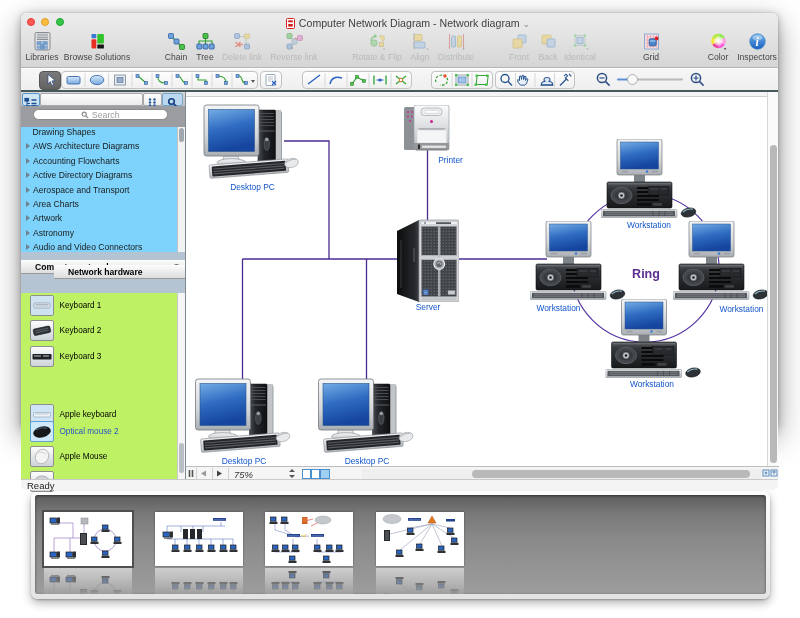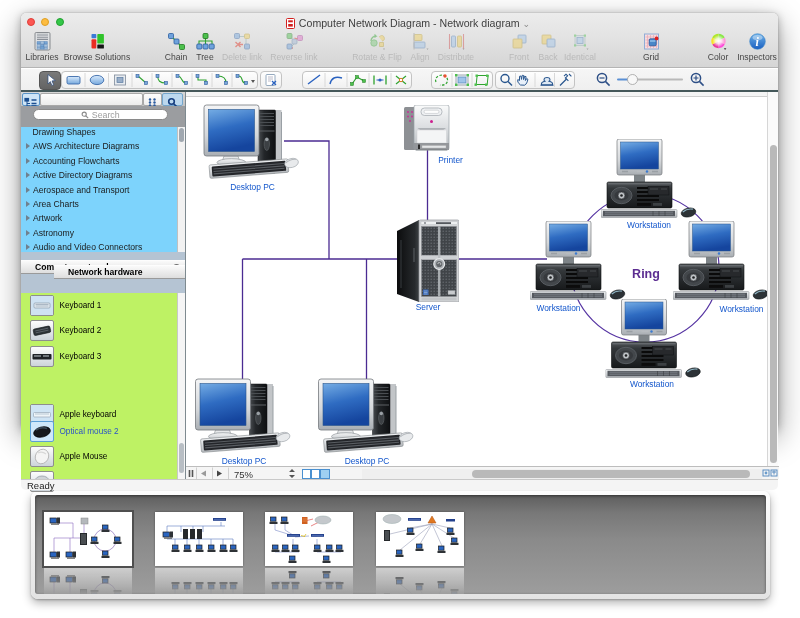--- a/index.html
+++ b/index.html
@@ -751,21 +751,21 @@
       <div id="vsb">
           <div class="th"></div>
         </div>
       <div id="ctrl">
         <svg width="150" height="13" viewBox="0 0 150 13" style="position:absolute;left:0;top:0;">
           <path d="M10.5 0.5 v12 M26.5 0.5 v12 M42.5 0.5 v12" stroke="#d0d0d0" stroke-width="1"></path>
           <path d="M3.5 3 v7 M6.5 3 v7" stroke="#555" stroke-width="1.6"></path>
           <path d="M20 3.5 l-5 3 5 3 z" fill="#9a9a9a"></path>
           <path d="M31 3.5 l5 3 -5 3 z" fill="#444"></path>
         </svg>
-        <span style="position:absolute;left:48px;top:1.5px;">75%</span>
+        <span style="position:absolute;left:48px;top:1.5px;font-style:italic;">75%</span>
         <svg width="12" height="13" viewBox="0 0 12 13" style="position:absolute;left:100px;top:0;">
             <path d="M3 5 l3-3 3 3 z M3 8 l3 3 3-3 z" fill="#555"></path>
           </svg>
         <div style="position:absolute;left:116px;top:1.5px;width:9px;height:10px;border:1px solid #4a90d0;background:#fff;"></div>
         <div style="position:absolute;left:125px;top:1.5px;width:9px;height:10px;border:1px solid #4a90d0;background:#fff;"></div>
         <div style="position:absolute;left:134px;top:1.5px;width:10px;height:10px;border:1px solid #4a90d0;background:#9fd0f2;"></div>
         <div id="hsb">
             <div class="th"></div>
           </div>
         <svg width="16" height="12" viewBox="0 0 16 12" style="position:absolute;right:1px;top:1px;">

